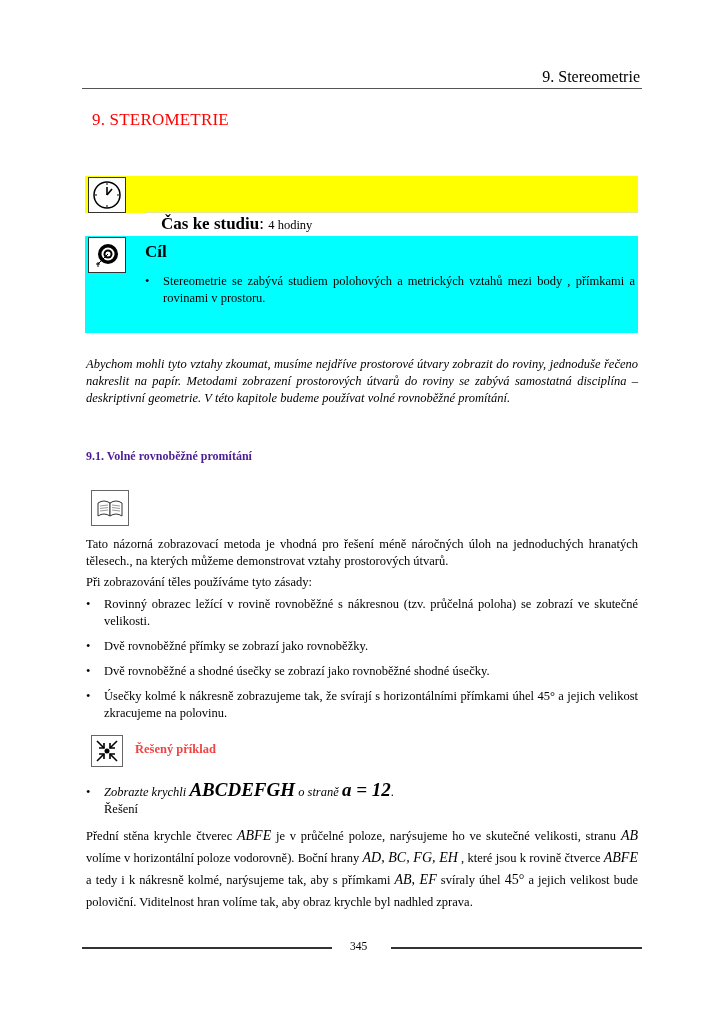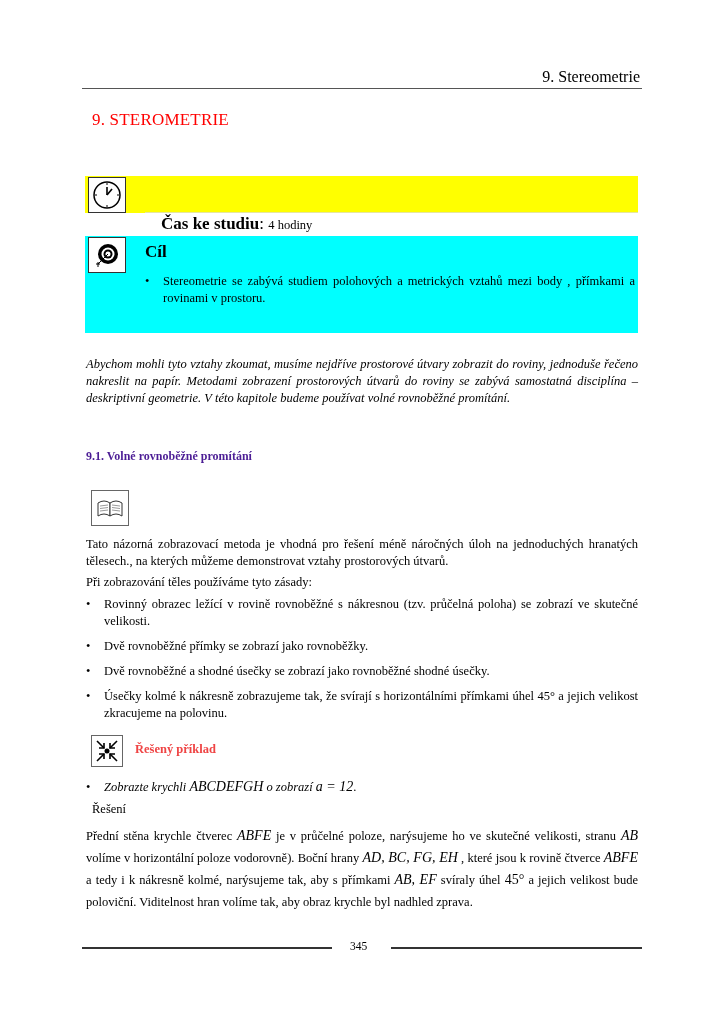--- a/index.html
+++ b/index.html
@@ -25,22 +25,22 @@
   .goal-text { left: 145px; top: 273px; width: 490px; font-size: 12.5px; line-height: 17px; }
   .bullet-row { display: flex; }
   .bullet { width: 18px; flex: none; }
   .bullet-body { flex: 1; text-align: justify; }
   .para { left: 86px; width: 552px; font-size: 12.5px; line-height: 17px; text-align: justify; }
   .section-title { left: 86px; top: 449px; font-size: 12px; font-weight: bold; color: #4c1d95; }
   .bullets { left: 86px; top: 596px; width: 552px; font-size: 12.5px; line-height: 17px; }
   .bullets .bullet-row { margin-bottom: 8px; }
   .solved-label { left: 135px; top: 742px; font-size: 12.5px; font-weight: bold; color: #ef4444; }
   .task { left: 86px; top: 779px; font-size: 12.5px; font-style: italic; }
-  .task .math { font-size: 14px; }
-  .solution-label { left: 92px; top: 802px; font-size: 12.5px; }
+  .task .math { font-size: 19px; font-weight: bold; }
+  .solution-label { left: 104px; top: 802px; font-size: 12.5px; }
   .solution-text { left: 86px; top: 814px; width: 552px; font-size: 12.5px; line-height: 22px; text-align: justify; margin-top: 11px; }
   .m { font-style: italic; font-size: 14px; }
   .footer-rule-l { left: 82px; top: 947px; width: 250px; height: 2px; background: #333; }
   .footer-rule-r { left: 391px; top: 947px; width: 251px; height: 2px; background: #333; }
   .page-number { left: 350px; top: 940px; font-size: 11.5px; }
 </style>
 </head>
 <body>
 
 <div class="abs header-text">9. Stereometrie</div>
@@ -140,21 +140,21 @@
       <line x1="4" y1="24" x2="11" y2="17"></line>
         <polyline points="6,17 11,17 11,22"></polyline>
       <line x1="24" y1="24" x2="17" y2="17"></line>
         <polyline points="22,17 17,17 17,22"></polyline>
     </g>
   </svg>
 </div>
 <div class="abs solved-label">Řešený příklad</div>
 
 <div class="abs task">
-  <span style="font-style:normal; display:inline-block; width:18px;">•</span><span>Zobrazte krychli </span><span class="math">ABCDEFGH</span><span>  o zobrazí </span><span class="math">a = 12</span><span style="font-style:normal">.</span>
+  <span style="font-style:normal; display:inline-block; width:18px;">•</span><span>Zobrazte krychli </span><span class="math">ABCDEFGH</span><span>  o straně </span><span class="math">a = 12</span><span style="font-style:normal">.</span>
 </div>
 
 <div class="abs solution-label">Řešení</div>
 
 <div class="abs solution-text"><span>Přední stěna krychle čtverec </span><span class="m">ABFE</span><span> je v průčelné poloze, narýsujeme ho ve skutečné velikosti, stranu </span><span class="m">AB</span><span> volíme v horizontální poloze  vodorovně). Boční hrany </span><span class="m">AD, BC, FG, EH</span><span> , které jsou k rovině čtverce </span><span class="m">ABFE</span><span> a tedy i k nákresně kolmé, narýsujeme tak, aby s přímkami </span><span class="m">AB, EF</span><span> svíraly úhel </span><span class="m" style="font-style:normal">45°</span><span> a jejich velikost bude poloviční. Viditelnost hran volíme tak, aby obraz krychle byl nadhled zprava.</span></div>
 
 <div class="abs footer-rule-l"></div>
 <div class="abs page-number">345</div>
 <div class="abs footer-rule-r"></div>
 

